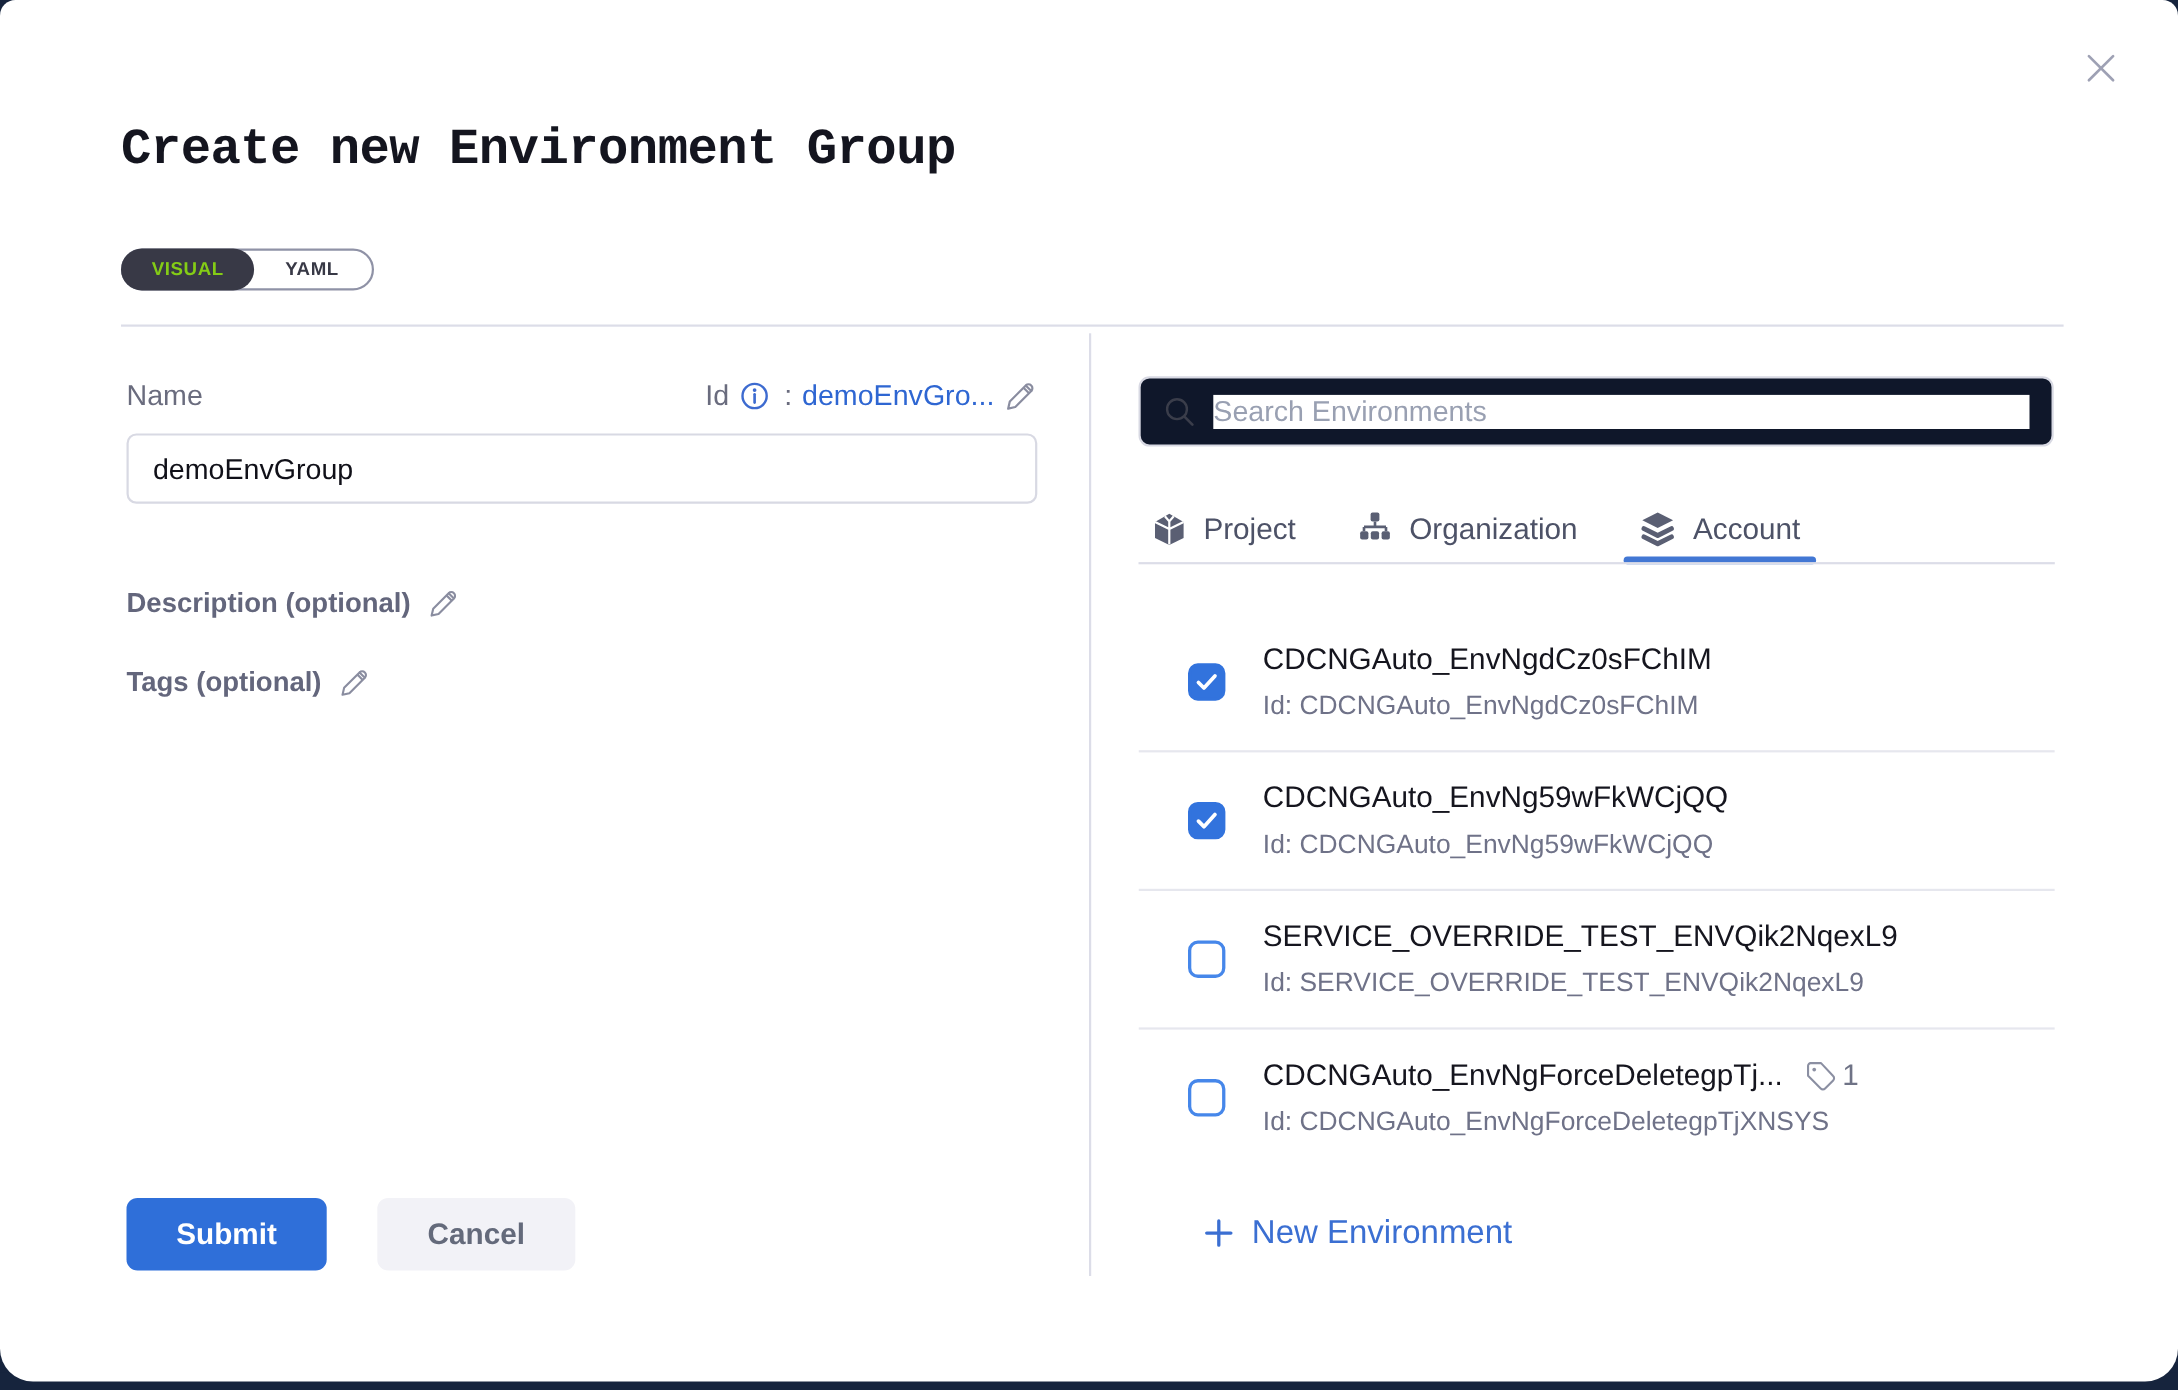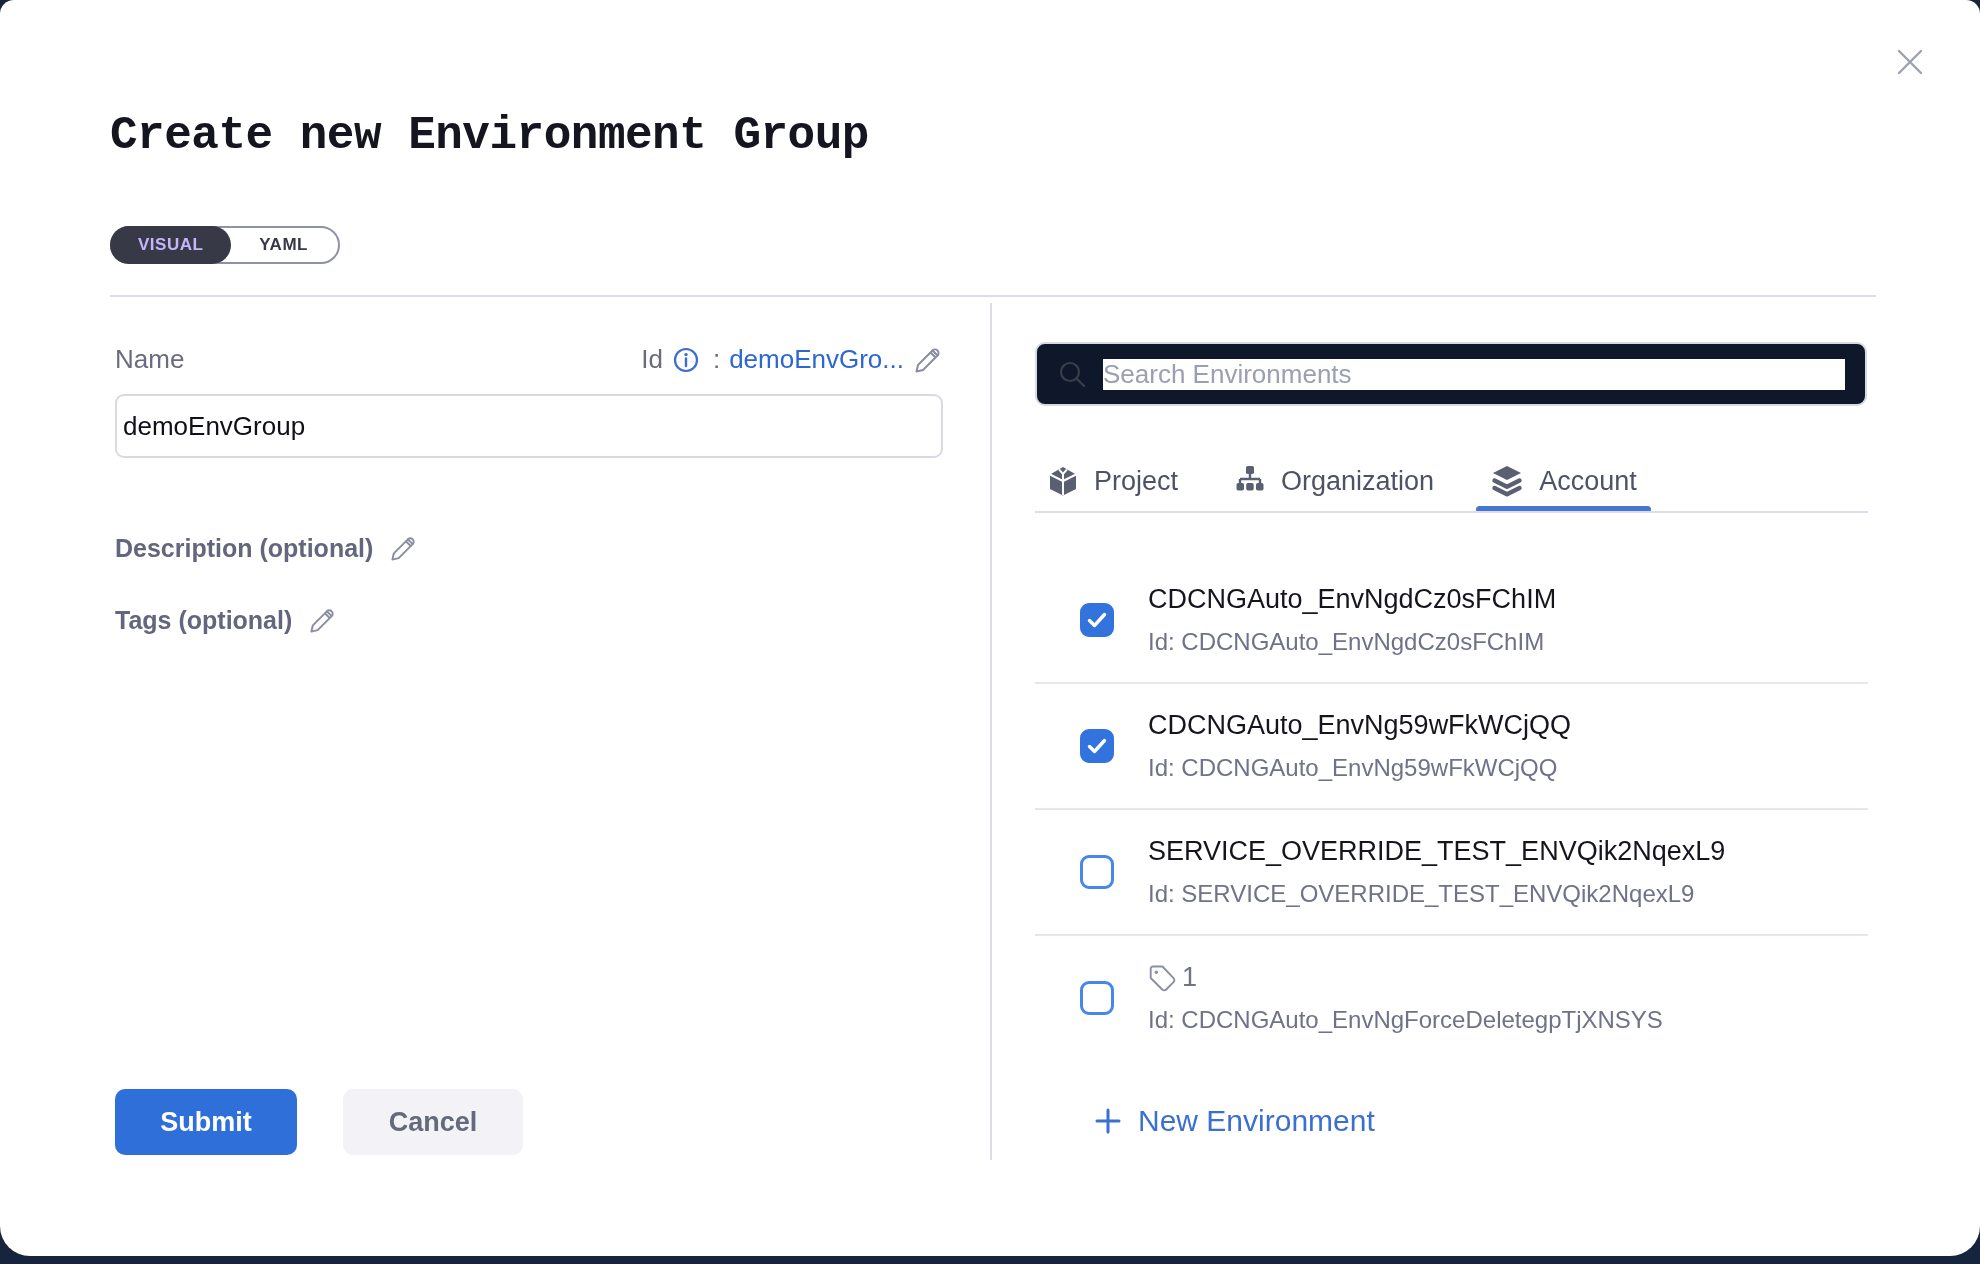--- a/index.html
+++ b/index.html
@@ -26,41 +26,41 @@
   .mode-toggle {
     position: absolute; left: 110px; top: 226px; height: 38px;
     display: inline-flex; align-items: stretch;
     border: 2px solid #8f92a6; border-radius: 20px; background: #fff;
   }
   .mode-seg {
     display: flex; align-items: center; padding: 0 30px;
     font-size: 17px; font-weight: 700; letter-spacing: 0.5px; color: #383946; cursor: pointer;
   }
   .mode-seg.selected {
-    margin: -2px; border-radius: 20px; background: #383946; color: #c4b5fd; padding: 0 28px;
+    margin: -2px; border-radius: 20px; background: #383946; color: #84cc16; padding: 0 28px;
   }
   .hr-top {
     position: absolute; left: 110px; top: 295px; width: 1766px; height: 2px; background: #dcdde8;
   }
   
   .name-label {
     position: absolute; left: 115px; top: 344px; font-size: 26px; color: #6a6c7e;
   }
   .id-row {
     position: absolute; right: 1037px; top: 344px;
     display: flex; align-items: center; gap: 9px; font-size: 26px;
   }
   .id-label { color: #6a6c7e; }
   .id-colon { color: #6a6c7e; margin-left: 4px; }
   .id-value { color: #2e66d2; cursor: pointer; }
   .icon { display: inline-flex; align-items: center; justify-content: center; }
   .name-input {
     position: absolute; left: 115px; top: 394px; width: 828px; height: 64px;
     border: 2px solid #d8d9e3; border-radius: 9px; font-size: 26px; color: #101018;
-    padding: 0 6px; outline: none; font-family: inherit; background: #fff;
+    padding: 0 22px; outline: none; font-family: inherit; background: #fff;
   }
   .opt-label {
     position: absolute; display: flex; align-items: center; gap: 16px;
     font-size: 25px; font-weight: 700; color: #63667c;
   }
   .desc-label { left: 115px; top: 534px; }
   .tags-label { left: 115px; top: 606px; }
   .btn {
     position: absolute; top: 1089px; height: 66px; border: none; border-radius: 10px;
     font-size: 27px; font-weight: 700; font-family: inherit; cursor: pointer;
@@ -289,20 +289,21 @@
     </div>
 
     <div class="env-row clipped">
       <span class="checkbox">
         <svg width="24" height="24" viewBox="0 0 24 24">
             <path d="M4.5 12.5 L9.5 17.5 L19.5 6.5" fill="none" stroke="#ffffff" stroke-width="3.4" stroke-linecap="round" stroke-linejoin="round"></path>
           </svg>
       </span>
       <div class="env-text">
         <div class="env-title-line">
+          <span class="env-title">CDCNGAuto_EnvNgForceDeletegpTj...</span>
           <span class="tag-badge">
             <span class="icon">
               <svg width="28" height="28" viewBox="0 0 28 28">
                   <path d="M14.5 2.5 H5 a2.3 2.3 0 0 0 -2.3 2.3 V14 L14.2 25.5 a2.8 2.8 0 0 0 4 0 l7.3 -7.3 a2.8 2.8 0 0 0 0 -4 Z" fill="none" stroke="#8b8fa2" stroke-width="1.9" stroke-linejoin="round"></path>
                   <circle cx="8.3" cy="8.3" r="1.7" fill="#8b8fa2"></circle>
                 </svg>
             </span>
             <span>1</span>
           </span>
         </div>

